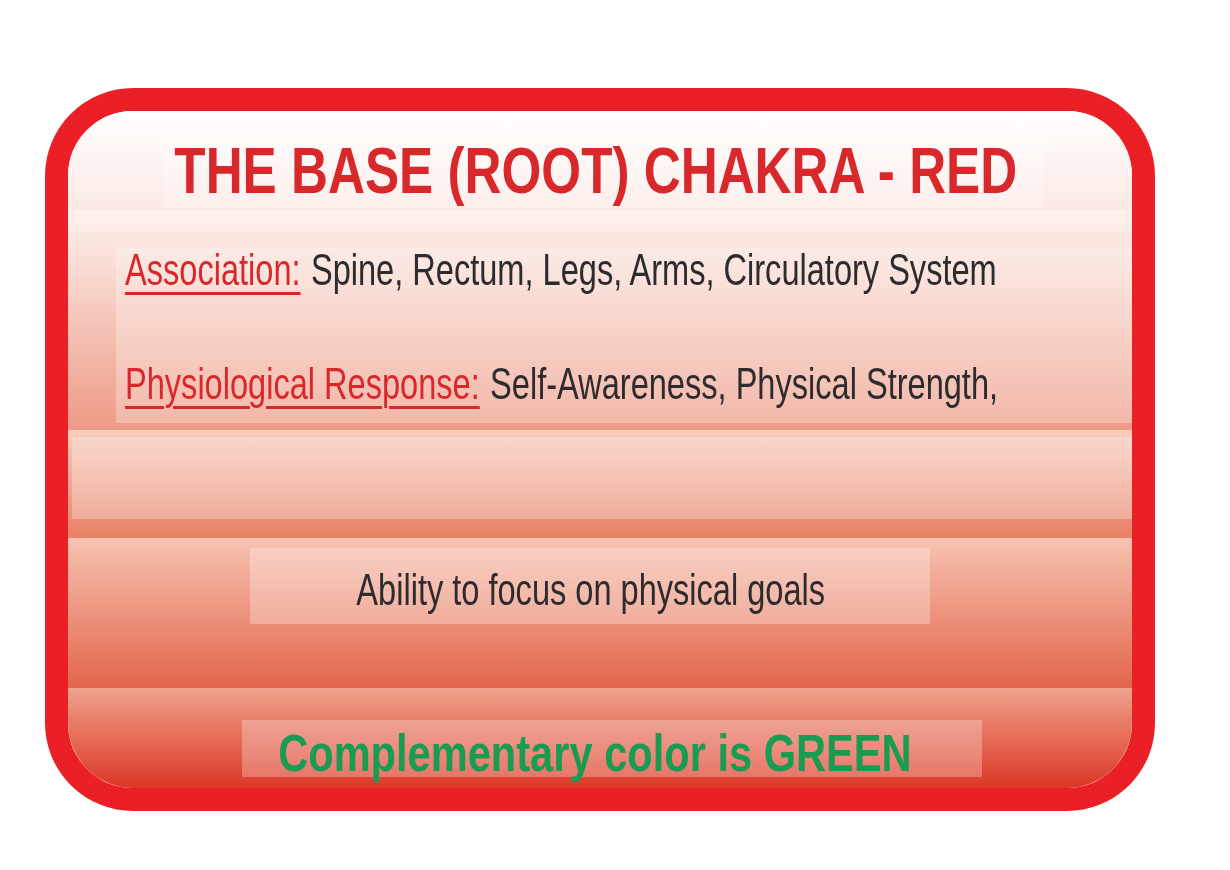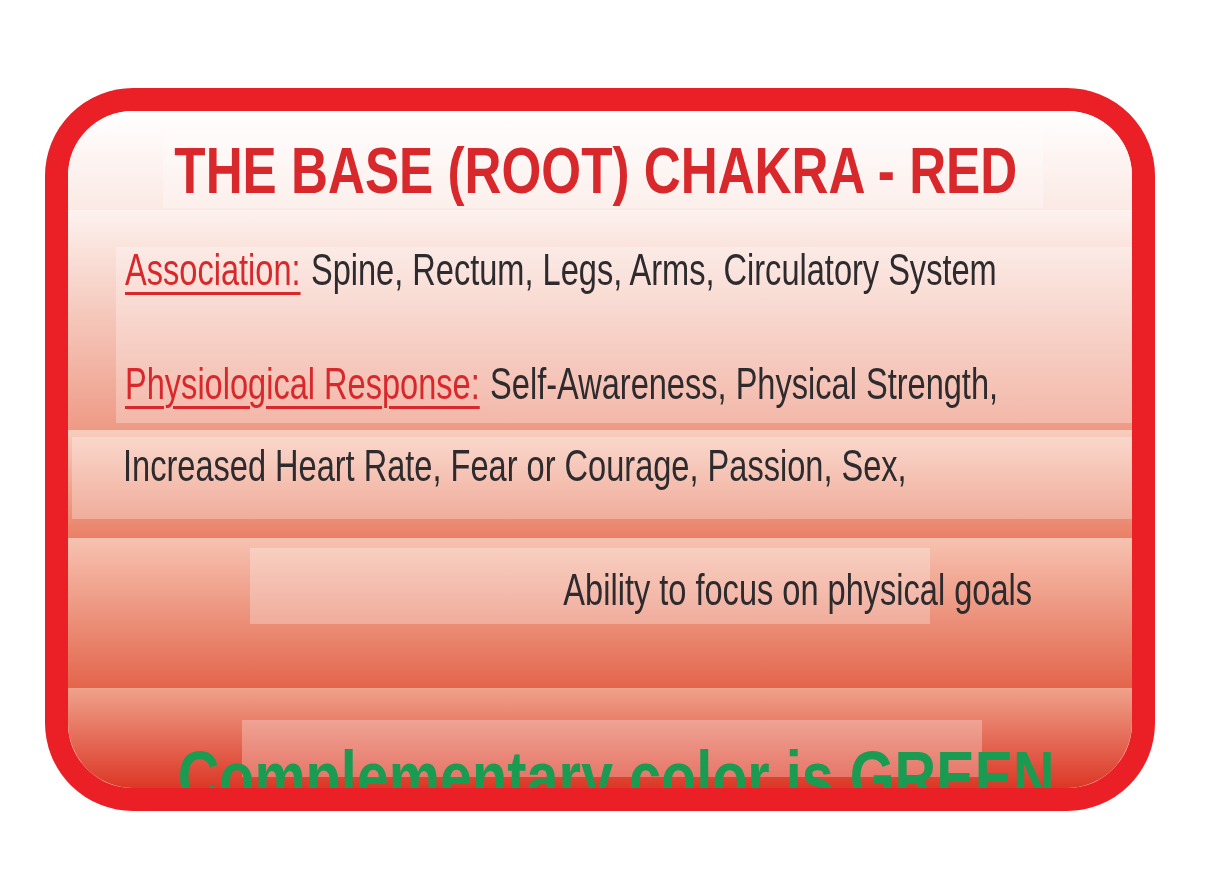--- a/index.html
+++ b/index.html
@@ -55,34 +55,34 @@
     color:var(--body-black);
     white-space:nowrap;
   }
   .squishL{display:inline-block;transform:scaleX(0.74);transform-origin:left center;}
   .squishC{display:inline-block;transform:scaleX(0.74);transform-origin:center;}
 
   .line-assoc{left:57px;top:133px;}
   .line-horm{left:57px;top:190px;}
   .line-phys{left:57px;top:247px;}
   .line-heart{left:55px;top:329px;}
-  .line-ability{left:0;right:18px;top:453px;text-align:right;}
+  .line-ability{left:0;right:18px;top:453px;text-align:center;}
 
   .lbl{
     color:var(--label-red);
     text-decoration:underline;
     text-decoration-thickness:3px;
     text-underline-offset:7px;
   }
   .val{margin-left:14px;}
 
   .comp-line{
-    position:absolute;left:0;right:10px;top:637px;
+    position:absolute;left:0;right:10px;top:613px;
     text-align:center;
-    font-size:72px;font-weight:800;line-height:58px;
+    font-size:52px;font-weight:800;line-height:58px;
     color:var(--green);
     white-space:nowrap;
   }
 </style>
 </head>
 <body>
 
 <div class="page">
   <div class="card">
 
@@ -100,20 +100,19 @@
     <div class="hl hl-ability"></div>
     <div class="hl hl-comp"></div>
 
     <h1 class="card-title"><span class="squish">THE BASE (ROOT) CHAKRA - RED</span></h1>
 
     <div class="bodyline line-assoc"><span class="squishL"><span class="lbl">Association:</span><span class="val">Spine, Rectum, Legs, Arms, Circulatory System</span></span></div>
 
 
     <div class="bodyline line-phys"><span class="squishL"><span class="lbl">Physiological Response:</span><span class="val">Self-Awareness, Physical Strength,</span></span></div>
 
-    <div class="bodyline line-heart"><span class="squishL">Increased Heart Rate, Fear or Courage, Passion, Sex,</span></div>
 
     <div class="bodyline line-ability"><span class="squishC">Ability to focus on physical goals</span></div>
 
     <div class="comp-line"><span class="squish">Complementary color is GREEN</span></div>
 
   </div>
 </div>
 
 </body></html>

